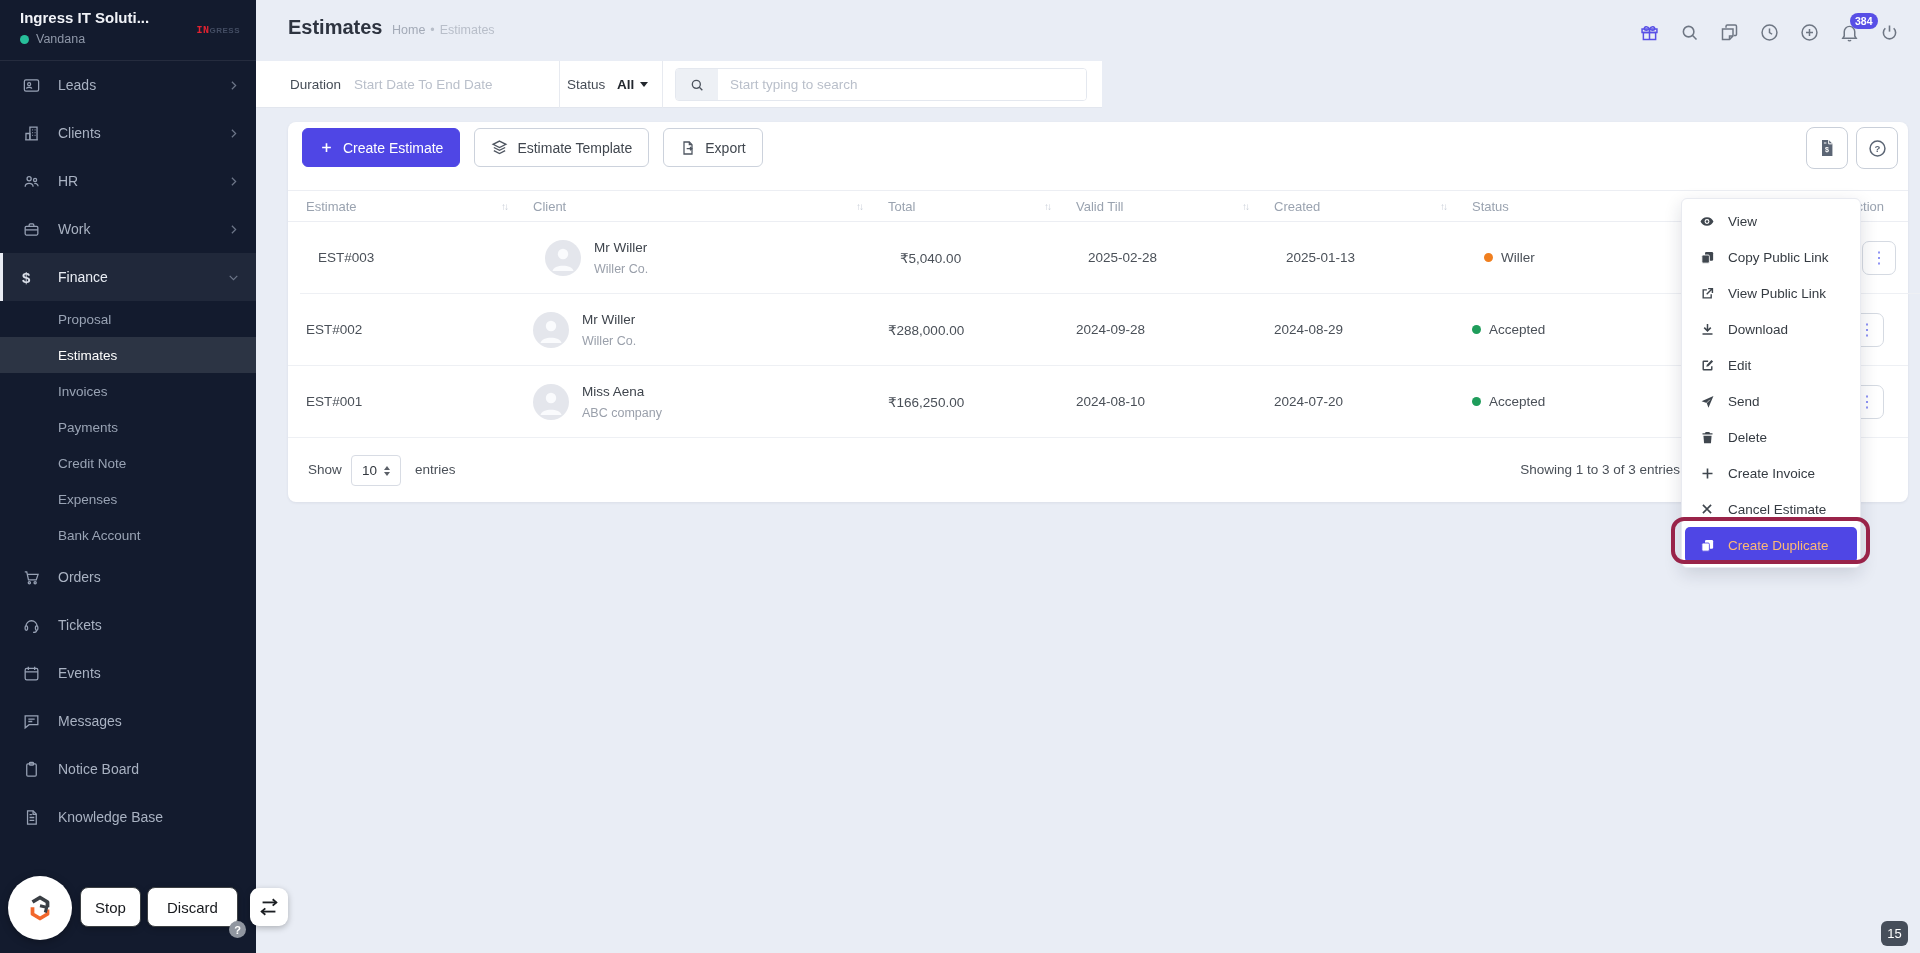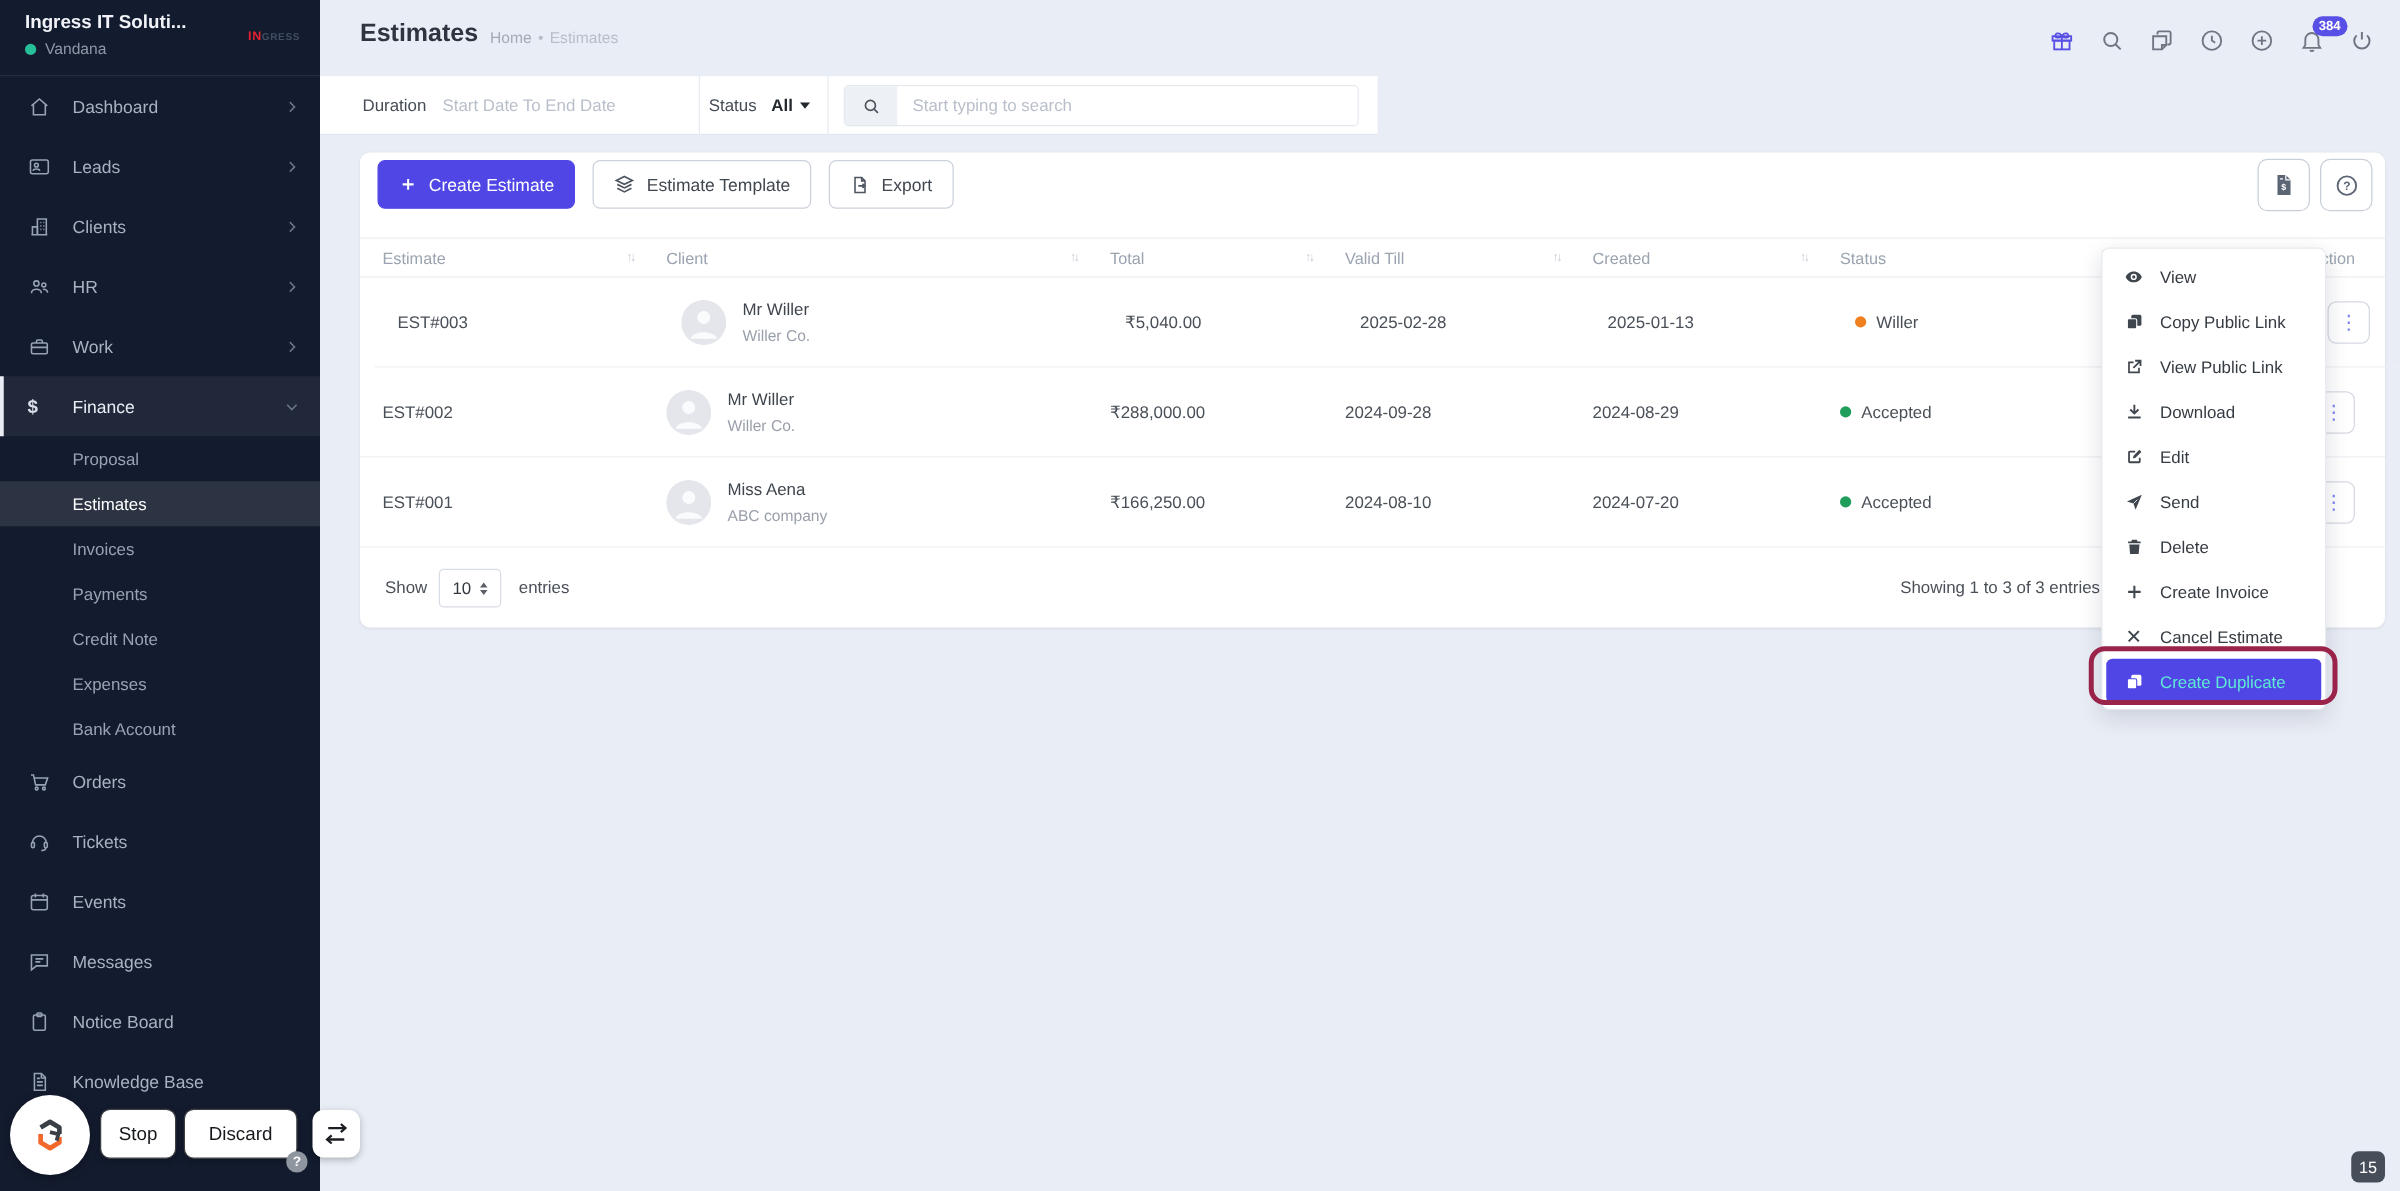--- a/index.html
+++ b/index.html
@@ -13,21 +13,21 @@
   svg { display:block; }
 
   
   .sidebar { position:absolute; left:0; top:0; width:256px; height:953px; background:#131b2e; z-index:5; }
   .sb-header { height:61px; border-bottom:1px solid rgba(255,255,255,.08); position:relative; }
   .sb-company { position:absolute; left:20px; top:9px; color:#f1f3f8; font-size:15px; font-weight:bold; }
   .sb-userline { position:absolute; left:20px; top:32px; display:flex; align-items:center; gap:7px; }
   .sb-userline .udot { width:9px; height:9px; border-radius:50%; background:#27bf9a; }
   .sb-userline .uname { color:#8e97a8; font-size:12.5px; }
   .sb-logo { position:absolute; right:16px; top:24px; font-weight:bold; font-size:10px; letter-spacing:.5px; }
-  .sb-logo .lg1 { color:#e32230; }
+  .sb-logo .lg1 { color:#e32230;font-family:Liberation Mono, monospace; }
   .sb-logo .lg2 { color:#434d63; font-size:8px; }
 
   .sb-item { height:48px; display:flex; align-items:center; padding:0 16px 0 22px; color:#a9b2c2; font-size:14px; cursor:pointer; }
   .sb-item .ic { width:19px; margin-right:17px; color:#98a2b5; flex:0 0 auto; }
   .sb-item .lbl { flex:1; }
   .sb-item .chev { color:#6d7689; }
   .sb-item.finance { background:rgba(255,255,255,.06); border-left:3px solid #e9ecf3; padding-left:19px; color:#e9edf4; }
   .sb-item.finance .ic { color:#dbe0ea; }
   .sb-sub { }
   .sb-subitem { height:36px; display:flex; align-items:center; padding-left:58px; color:#99a3b4; font-size:13.5px; cursor:pointer; }
@@ -92,21 +92,21 @@
   .spin i { width:0; height:0; border-left:3.5px solid transparent; border-right:3.5px solid transparent; display:block; }
   .spin .up { border-bottom:4px solid #5b6068; }
   .spin .dn { border-top:4px solid #5b6068; }
   .entries-label { position:absolute; left:127px; top:24px; font-size:13.5px; color:#4a5058; }
   .showing-text { position:absolute; right:228px; top:24px; font-size:13.5px; color:#4a5058; }
 
   
   .ctx-menu { position:absolute; left:1681px; top:198px; width:180px; background:#fff; border:1px solid #e8eaf0; border-radius:6px; box-shadow:0 6px 18px rgba(20,30,60,.14); padding:4px 0; z-index:20; }
   .ctx-item { height:36px; display:flex; align-items:center; gap:13px; padding-left:17px; font-size:13.5px; color:#353b42; cursor:pointer; }
   .ctx-item .cic { width:16px; color:#3f464e; display:flex; justify-content:center; }
-  .ctx-item.highlight { background:#4f46e5; color:#5eead4; border-radius:5px; margin:0 3px; padding-left:14px; }
+  .ctx-item.highlight { background:#4f46e5; color:#fdba74; border-radius:5px; margin:0 3px; padding-left:14px; }
   .ctx-item.highlight .cic { color:#fff; }
   .annotation { position:absolute; left:1671px; top:517px; width:199px; height:47px; border:4px solid #992349; border-radius:13px; z-index:30; pointer-events:none; }
 
   
   .fab-logo { position:absolute; left:8px; top:876px; width:64px; height:64px; background:#fff; border-radius:50%; box-shadow:0 2px 8px rgba(0,0,0,.28); display:flex; align-items:center; justify-content:center; z-index:40; cursor:pointer; }
   .ov-btn { position:absolute; top:887px; height:40px; background:#fff; border:1.5px solid #3c4043; border-radius:8px; font-size:15px; color:#17191d; font-family:inherit; display:flex; align-items:center; justify-content:center; box-shadow:0 2px 6px rgba(0,0,0,.22); z-index:40; cursor:pointer; }
   .ov-stop { left:80px; padding:0 14px; }
   .ov-discard { left:147px; padding:0 19px; }
   .ov-swap { position:absolute; left:250px; top:888px; width:38px; height:38px; background:#fff; border:none; border-radius:9px; box-shadow:0 2px 6px rgba(0,0,0,.25); display:flex; align-items:center; justify-content:center; z-index:40; cursor:pointer; color:#1b1e22; }
   .help-dot { position:absolute; left:229px; top:921px; width:17px; height:17px; border-radius:50%; background:#9096a0; color:#fff; font-size:11px; font-weight:bold; display:flex; align-items:center; justify-content:center; z-index:41; cursor:pointer; }
@@ -118,34 +118,20 @@
 <aside class="sidebar">
   <div class="sb-header">
     <div class="sb-company">Ingress IT Soluti...</div>
     <div class="sb-userline">
       <span class="udot"></span>
       <span class="uname">Vandana</span>
     </div>
     <div class="sb-logo"><span class="lg1">IN</span><span class="lg2">GRESS</span></div>
   </div>
 
-  <div class="sb-item">
-    <span class="ic">
-        <svg width="19" height="19" viewBox="0 0 24 24" fill="none" stroke="currentColor" stroke-width="1.6">
-          <path d="M4 11l8-7 8 7"></path>
-          <path d="M6 9.5V20h12V9.5"></path>
-        </svg>
-      </span>
-    <span class="lbl">Dashboard</span>
-    <span class="chev">
-        <svg width="13" height="13" viewBox="0 0 24 24" fill="none" stroke="currentColor" stroke-width="2.2">
-          <path d="M9 5l7 7-7 7"></path>
-        </svg>
-      </span>
-  </div>
   <div class="sb-item">
     <span class="ic">
         <svg width="19" height="19" viewBox="0 0 24 24" fill="none" stroke="currentColor" stroke-width="1.6">
           <rect x="3" y="5" width="18" height="14" rx="2"></rect>
           <circle cx="9" cy="10.3" r="1.9"></circle>
           <path d="M5.6 16c.6-2.4 6.2-2.4 6.8 0"></path>
         </svg>
       </span>
     <span class="lbl">Leads</span>
     <span class="chev">

